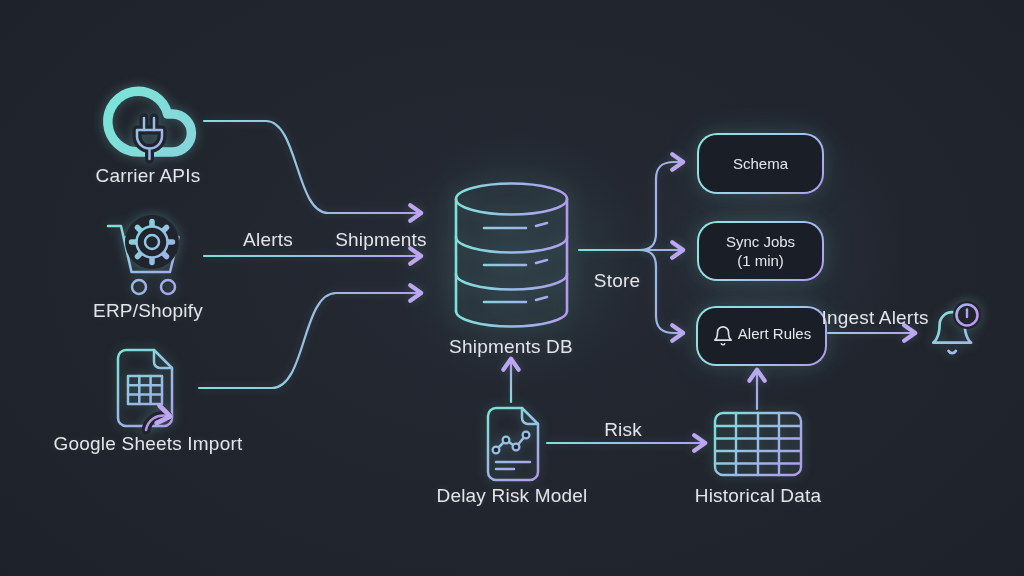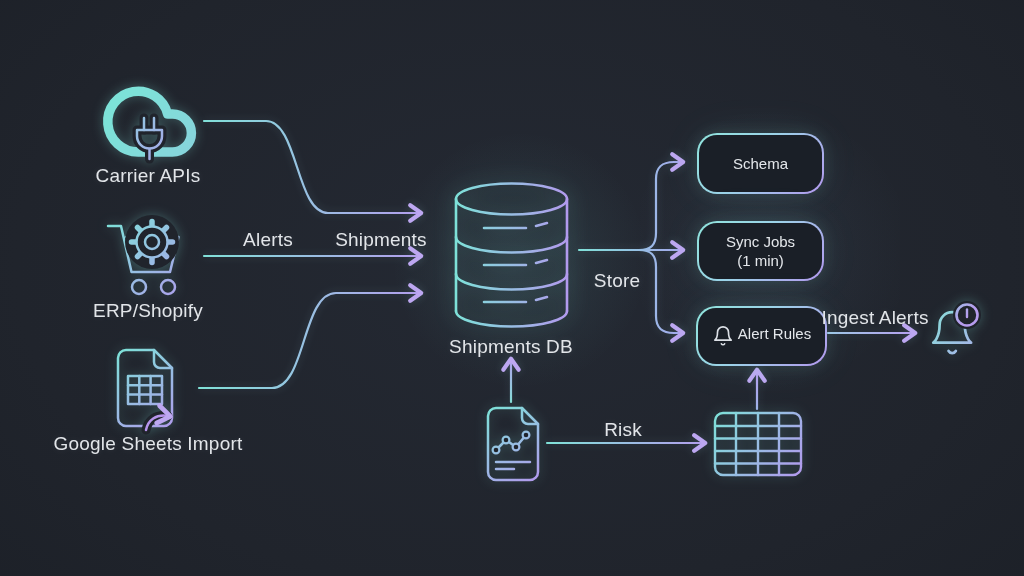--- a/index.html
+++ b/index.html
@@ -243,19 +243,21 @@
     </g>
     <circle cx="43" cy="17" r="14" fill="#20242c"></circle>
     <circle cx="43" cy="17" r="10.5" fill="none" stroke="url(#gBell)" stroke-width="2.6"></circle>
     <path d="M43 11.5 V19" fill="none" stroke="url(#gBell)" stroke-width="2.4" stroke-linecap="round"></path>
   </svg>
 
   <div class="lbl" style="left:58px;top:167px;width:180px;">Carrier APIs</div>
   <div class="lbl" style="left:48px;top:435px;width:200px;">Google Sheets Import</div>
   <div class="lbl" style="left:58px;top:302px;width:180px;">ERP/Shopify</div>
   <div class="lbl" style="left:421px;top:338px;width:180px;">Shipments DB</div>
+  <div class="lbl" style="left:412px;top:487px;width:200px;">Delay Risk Model</div>
+  <div class="lbl" style="left:658px;top:487px;width:200px;">Historical Data</div>
 
   <div class="lbl" style="left:218px;top:231px;width:100px;">Alerts</div>
   <div class="lbl" style="left:321px;top:231px;width:120px;">Shipments</div>
   <div class="lbl" style="left:567px;top:228px;width:100px;margin-top:44px;">Store</div>
   <div class="lbl" style="left:563px;top:421px;width:120px;">Risk</div>
   <div class="lbl" style="left:805px;top:309px;width:140px;">Ingest Alerts</div>
 </div>
 
 </body></html>

